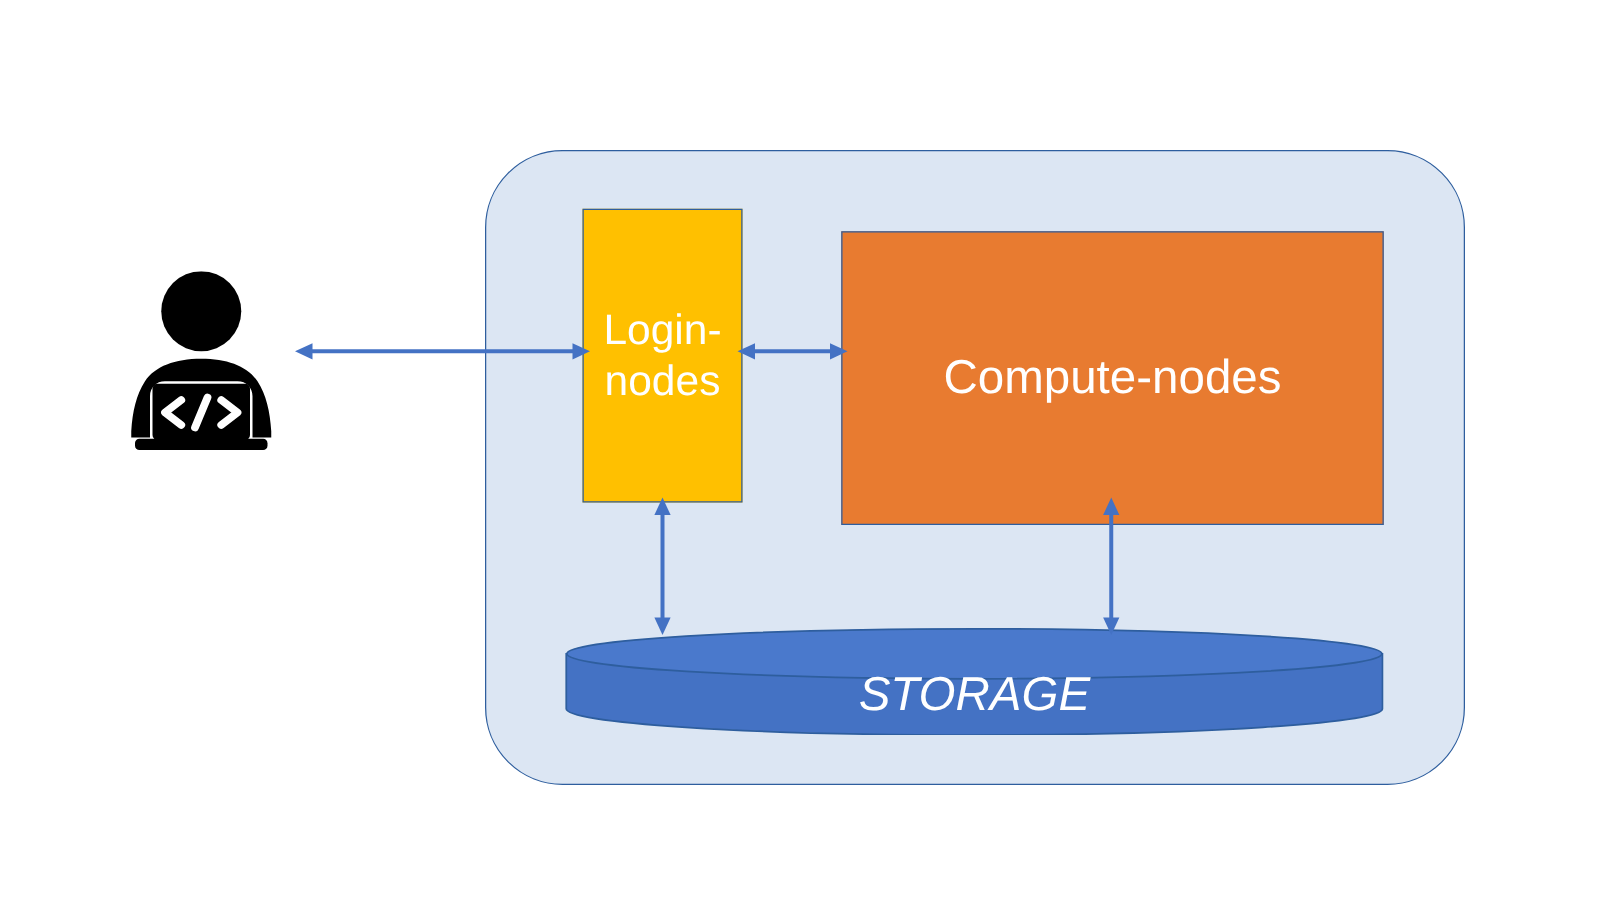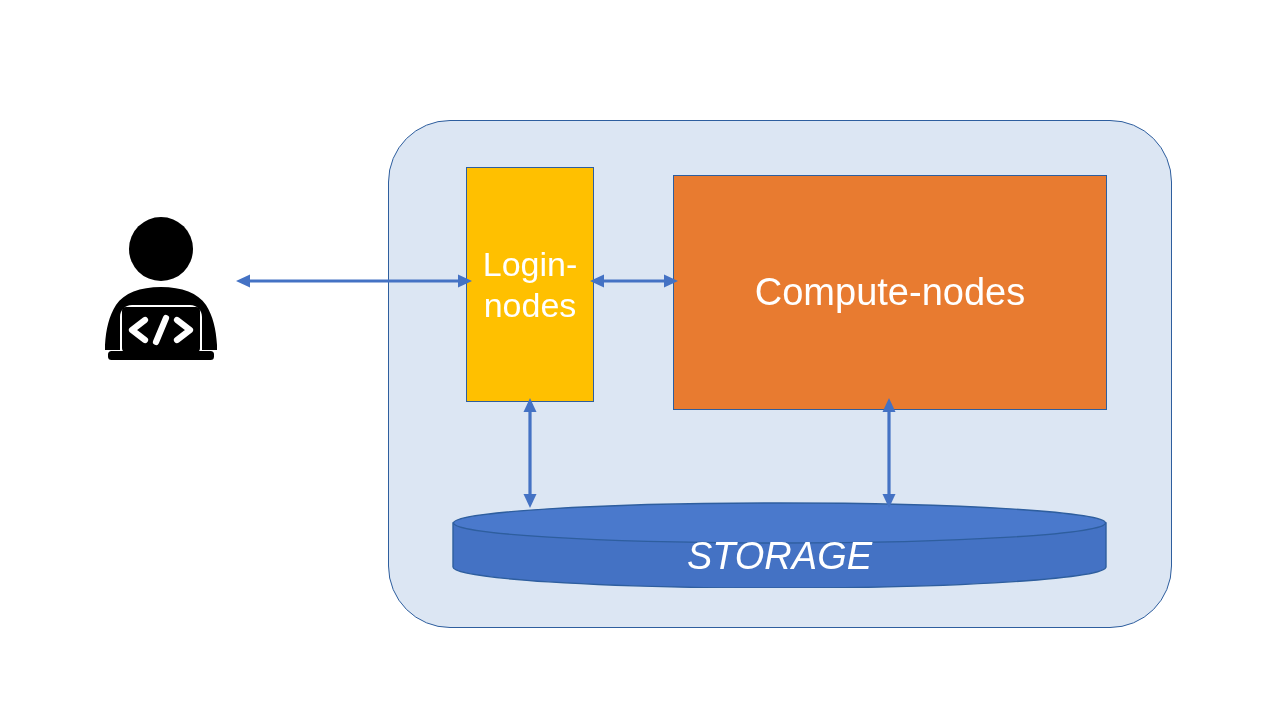--- a/index.html
+++ b/index.html
@@ -49,21 +49,21 @@
     height: 235px;
     background: #FFC000;
     font-size: 34px;
   }
   .login-box .node-label {
     padding: 0 4px;
     word-break: break-word;
   }
   .compute-box {
     left: 673px;
-    top: 175px;
+    top: 185px;
     width: 434px;
     height: 235px;
     background: #E87B30;
     font-size: 38px;
     text-align: center;
   }
   
   .storage-cylinder {
     position: absolute;
     left: 452px;

